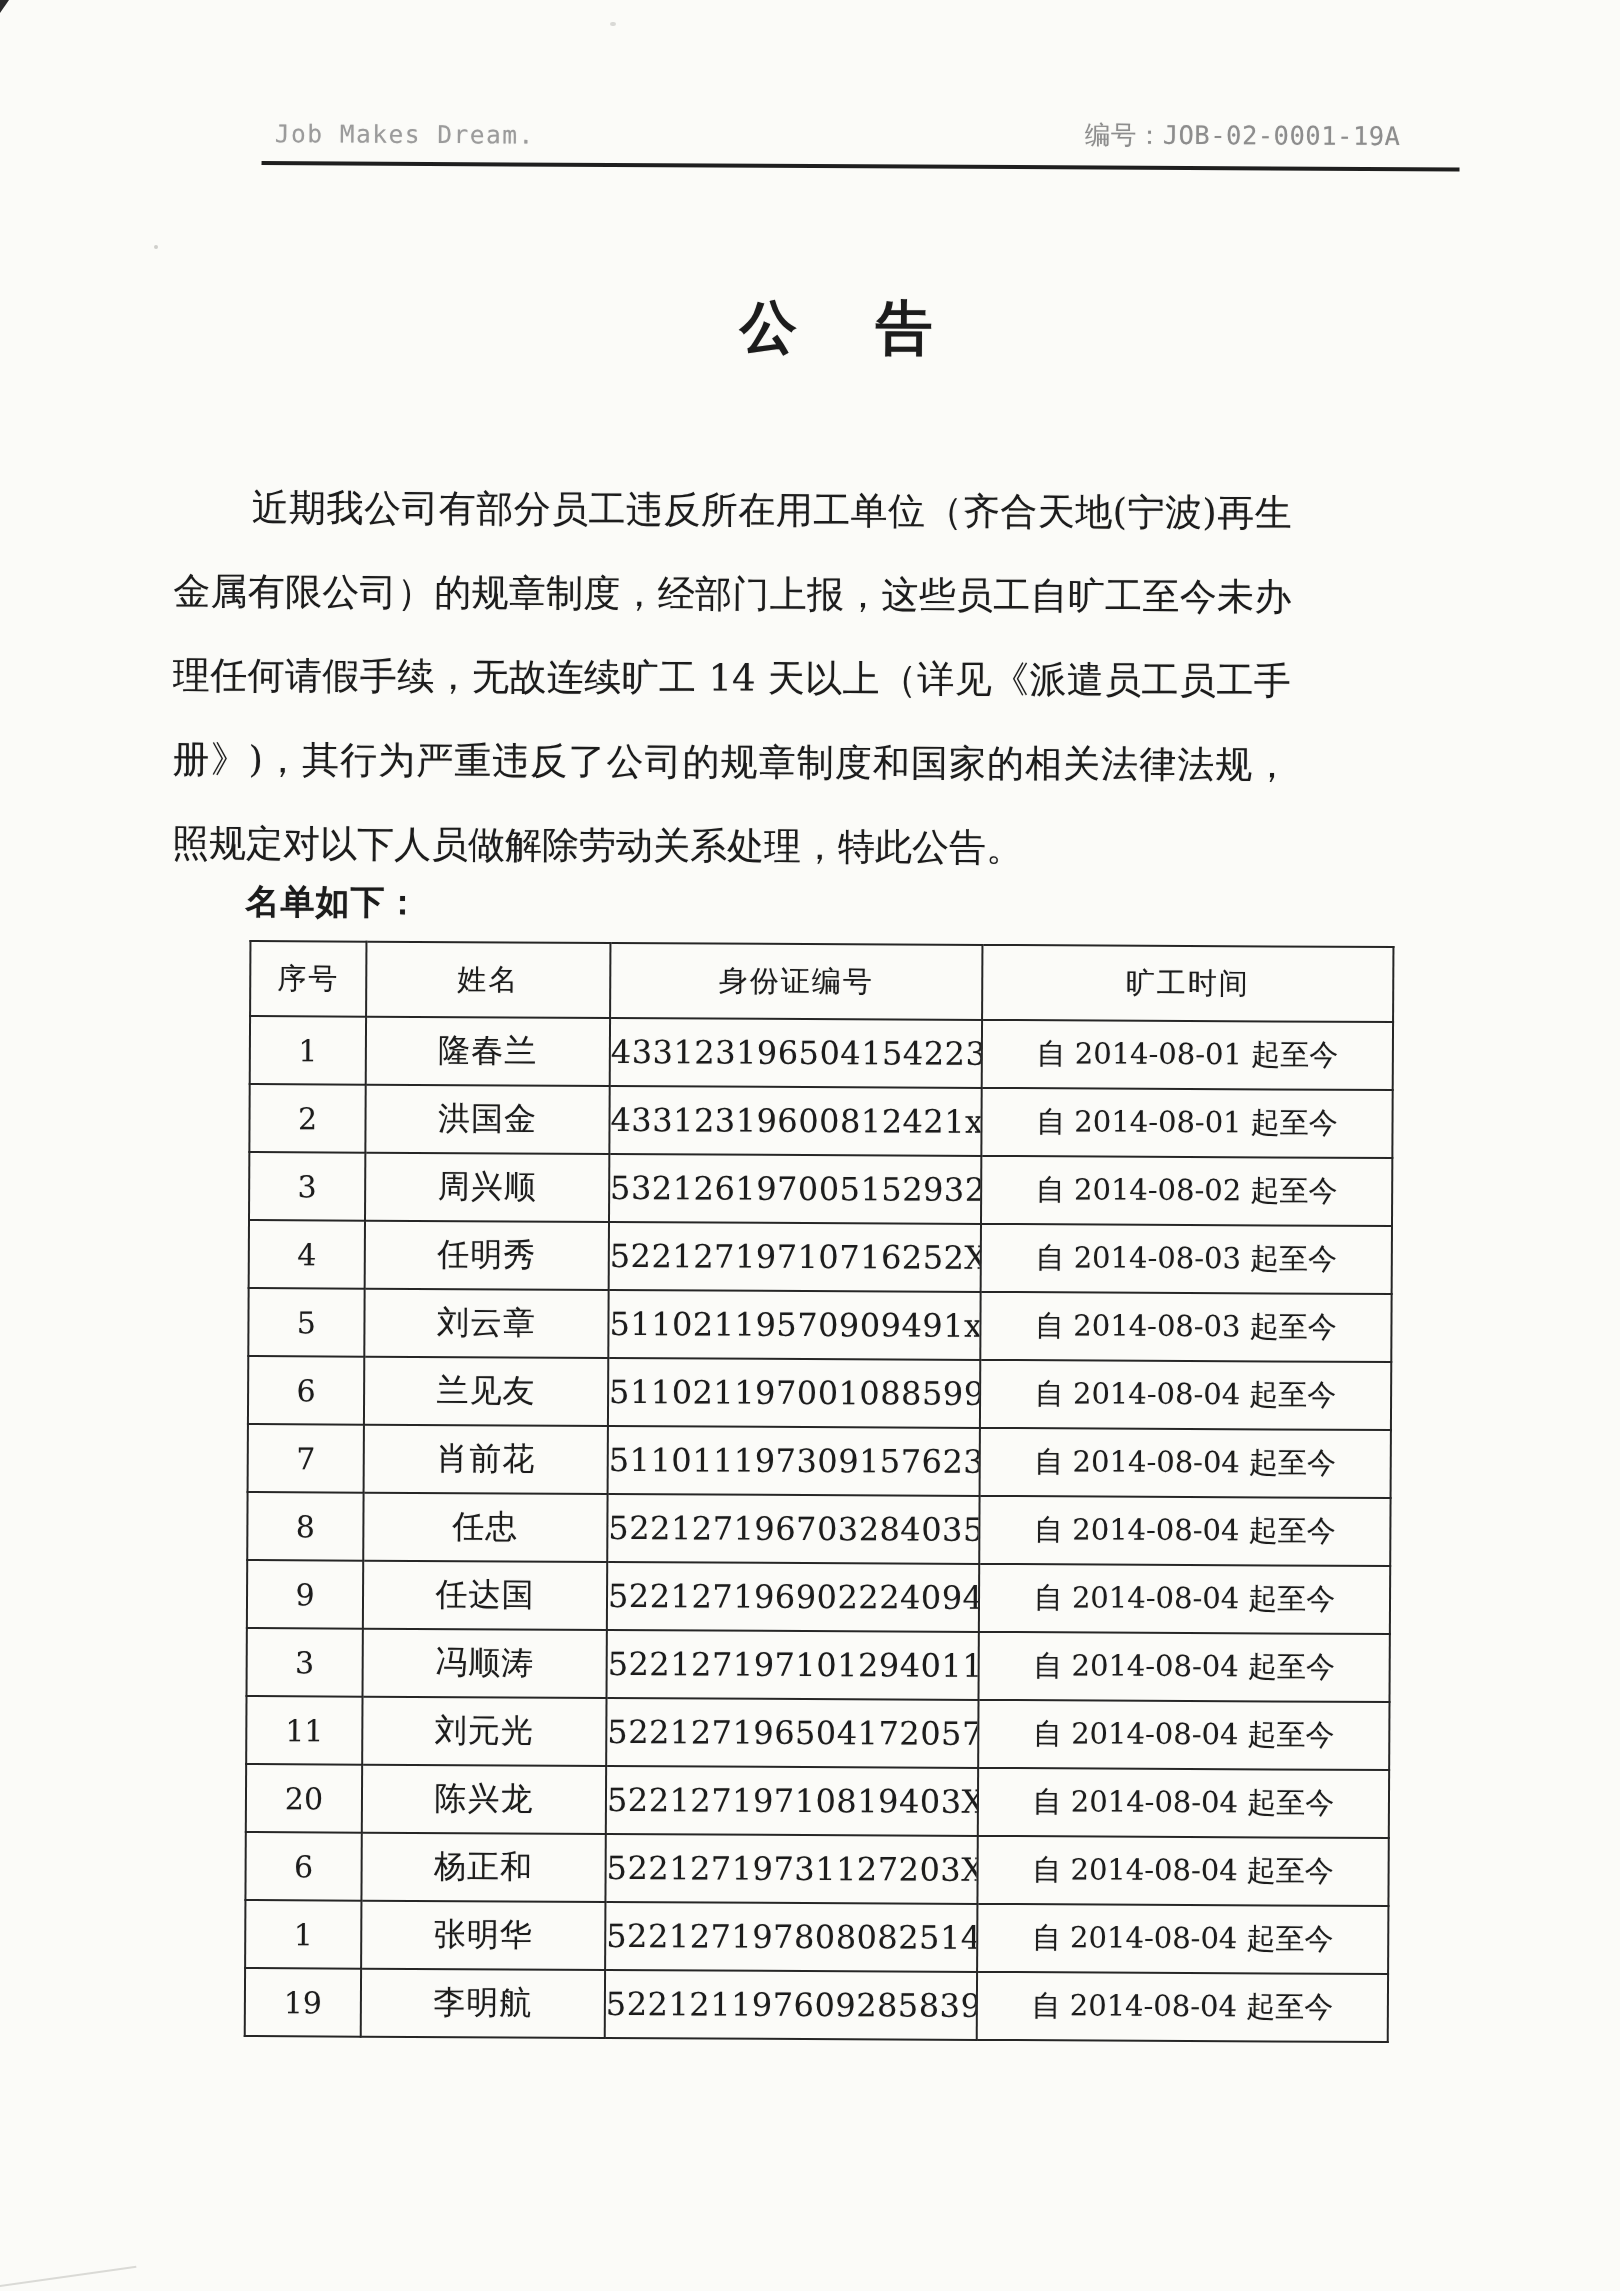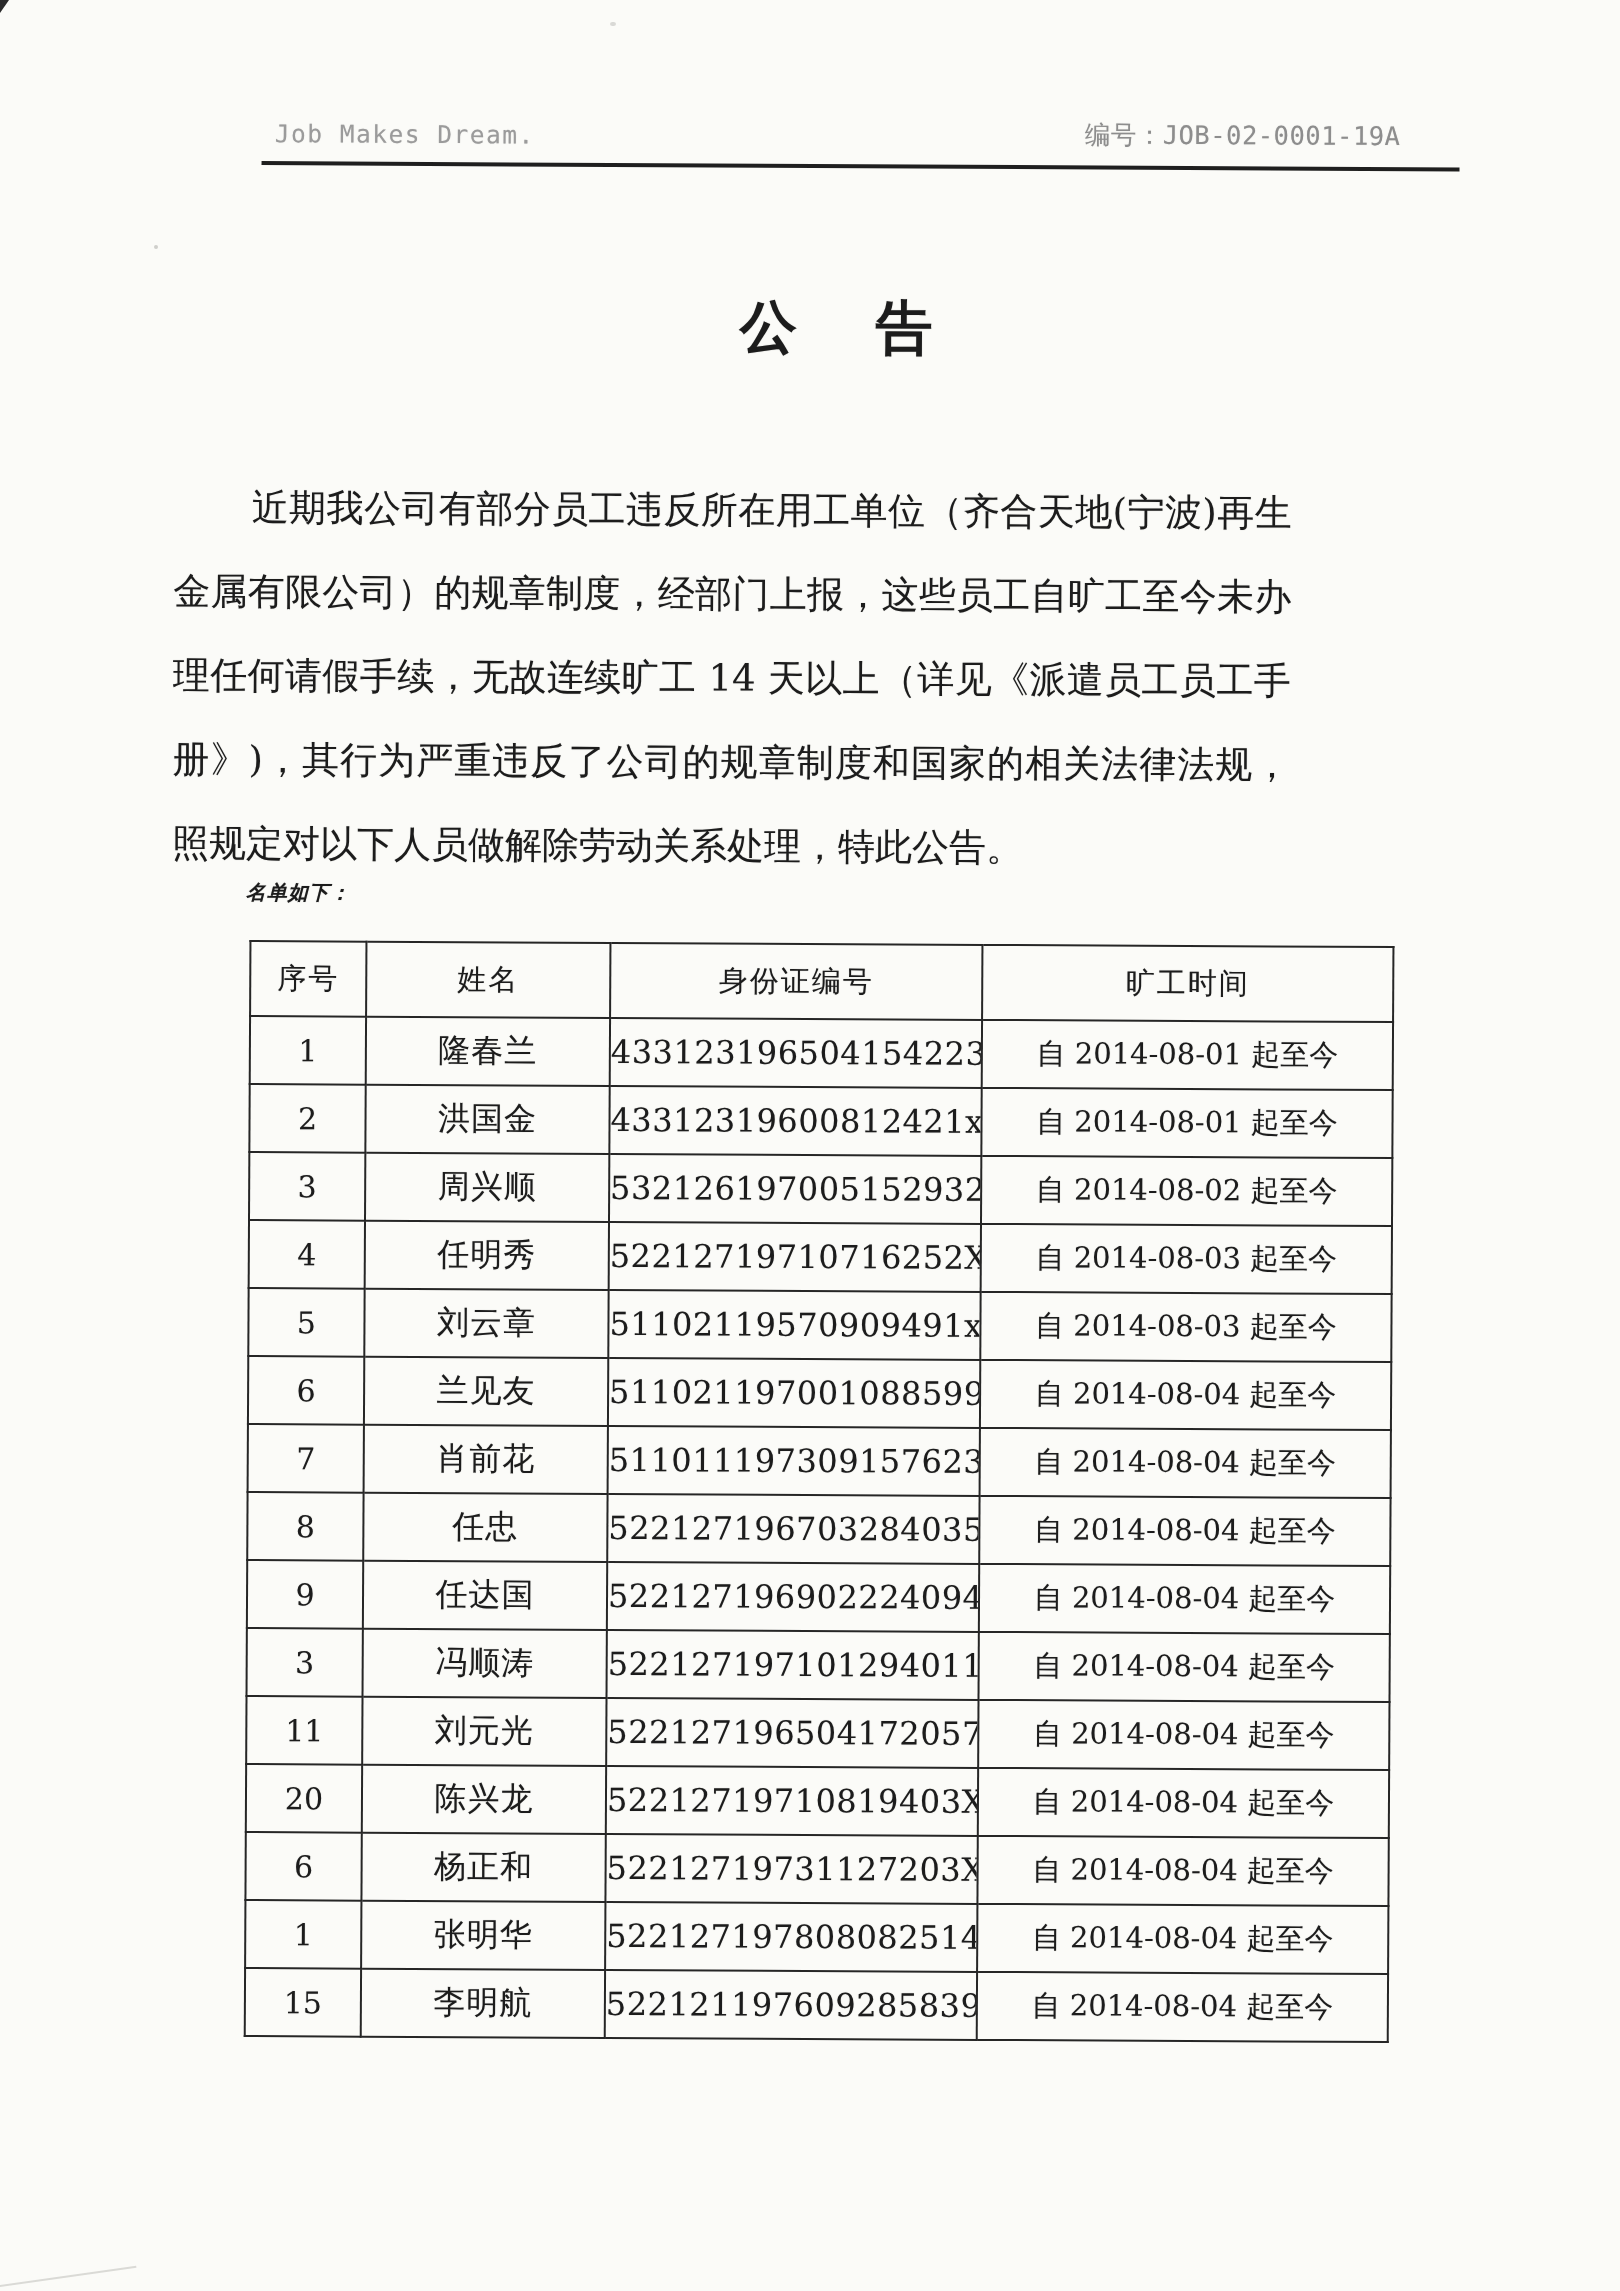--- a/index.html
+++ b/index.html
@@ -80,25 +80,24 @@
     text-align-last: justify;
     text-shadow: 0 0 1px rgba(20,20,20,.3);
   }
   .para-line:first-child { text-indent: 78px; }
   .para-line:last-child  { text-align-last: left; }
   
   .roster-label {
     position: absolute;
     left: 245px;
     top: 882px;
-    font-size: 20px;
+    font-size: 34px;
     font-weight: 700;
     letter-spacing: 1px;
     text-shadow: 0 0 1px rgba(20,20,20,.35);
-    font-style: italic;
   }
   
   .roster-table {
     position: absolute;
     left: 249px;
     top: 943px;
     width: 1143px;
     border-collapse: collapse;
     table-layout: fixed;
     border: 2.9px solid var(--line, #262626);
@@ -255,21 +254,21 @@
         <td class="id-cell">52212719731127203X</td>
         <td class="date-cell">自 2014-08-04 起至今</td>
       </tr>
         <tr>
         <td class="serial-cell">1</td>
         <td class="name-cell">张明华</td>
         <td class="id-cell">522127197808082514</td>
         <td class="date-cell">自 2014-08-04 起至今</td>
       </tr>
         <tr>
-        <td class="serial-cell">15</td>
+        <td class="serial-cell">19</td>
         <td class="name-cell">李明航</td>
         <td class="id-cell">522121197609285839</td>
         <td class="date-cell">自 2014-08-04 起至今</td>
       </tr>
       </tbody>
   </table>
 
 </div>
 
 <div class="artifact corner-wedge"></div>

